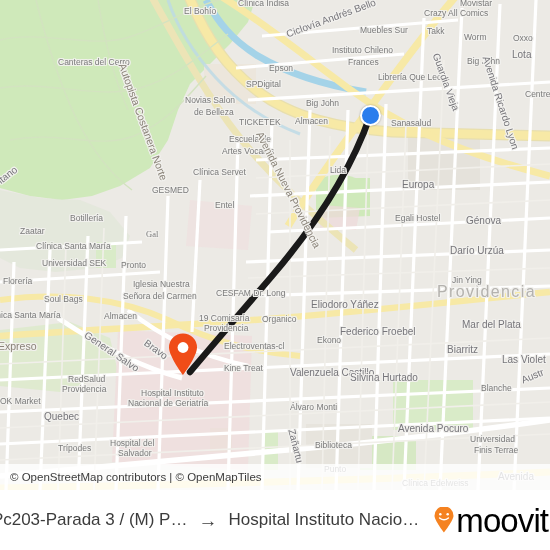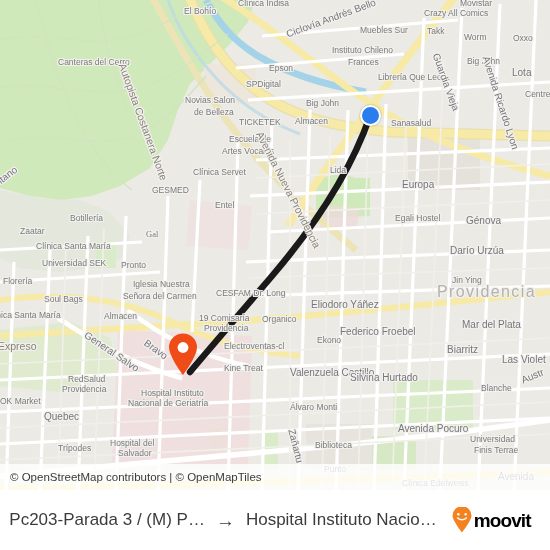--- a/index.html
+++ b/index.html
@@ -125,22 +125,22 @@
     font-size: 19px;
     line-height: 1;
   }
   #moovit-logo {
     display: flex;
     align-items: center;
     margin-left: 14px;
   }
   #moovit-wordmark {
     color: #000000;
-    font-size: 19px;
-    font-weight: bold;
+    font-size: 33px;
+    font-weight: normal;
     letter-spacing: -0.9px;
     line-height: 1;
     margin-left: 1px;
   }
 </style>
 </head>
 <body>
 
 <div id="app">
 
@@ -265,21 +265,21 @@
         <div class="maplabel poi" style="left: 238px; top: -2px;">Clínica Indisa</div>
         <div class="maplabel poi" style="left: 424px; top: 8px;">Crazy All Comics</div>
         <div class="maplabel poi" style="left: 460px; top: -2px;">Movistar</div>
         <div class="maplabel poi" style="left: 360px; top: 25px;">Muebles Sur</div>
         <div class="maplabel poi" style="left: 427px; top: 26px;">Takk</div>
         <div class="maplabel poi" style="left: 464px; top: 32px;">Worm</div>
         <div class="maplabel poi" style="left: 513px; top: 33px;">Oxxo</div>
         <div class="maplabel poi" style="left: 332px; top: 45px;">Instituto Chileno</div>
         <div class="maplabel poi" style="left: 348px; top: 57px;">Frances</div>
         <div class="maplabel poi" style="left: 467px; top: 56px;">Big John</div>
-        <div class="maplabel street" style="left: 512px; top: 68px;">Lota</div>
+        <div class="maplabel street" style="left: 512px; top: 50px;">Lota</div>
         <div class="maplabel poi" style="left: 58px; top: 57px;">Canteras del Cerro</div>
         <div class="maplabel poi" style="left: 269px; top: 63px;">Epson</div>
         <div class="maplabel poi" style="left: 378px; top: 72px;">Librería Que Leo</div>
         <div class="maplabel poi" style="left: 246px; top: 79px;">SPDigital</div>
         <div class="maplabel poi" style="left: 525px; top: 89px;">Centre</div>
         <div class="maplabel poi" style="left: 185px; top: 95px;">Novias Salon</div>
         <div class="maplabel poi" style="left: 194px; top: 107px;">de Belleza</div>
         <div class="maplabel poi" style="left: 306px; top: 98px;">Big John</div>
         <div class="maplabel poi" style="left: 239px; top: 117px;">TICKETEK</div>
         <div class="maplabel poi" style="left: 295px; top: 116px;">Almacen</div>

